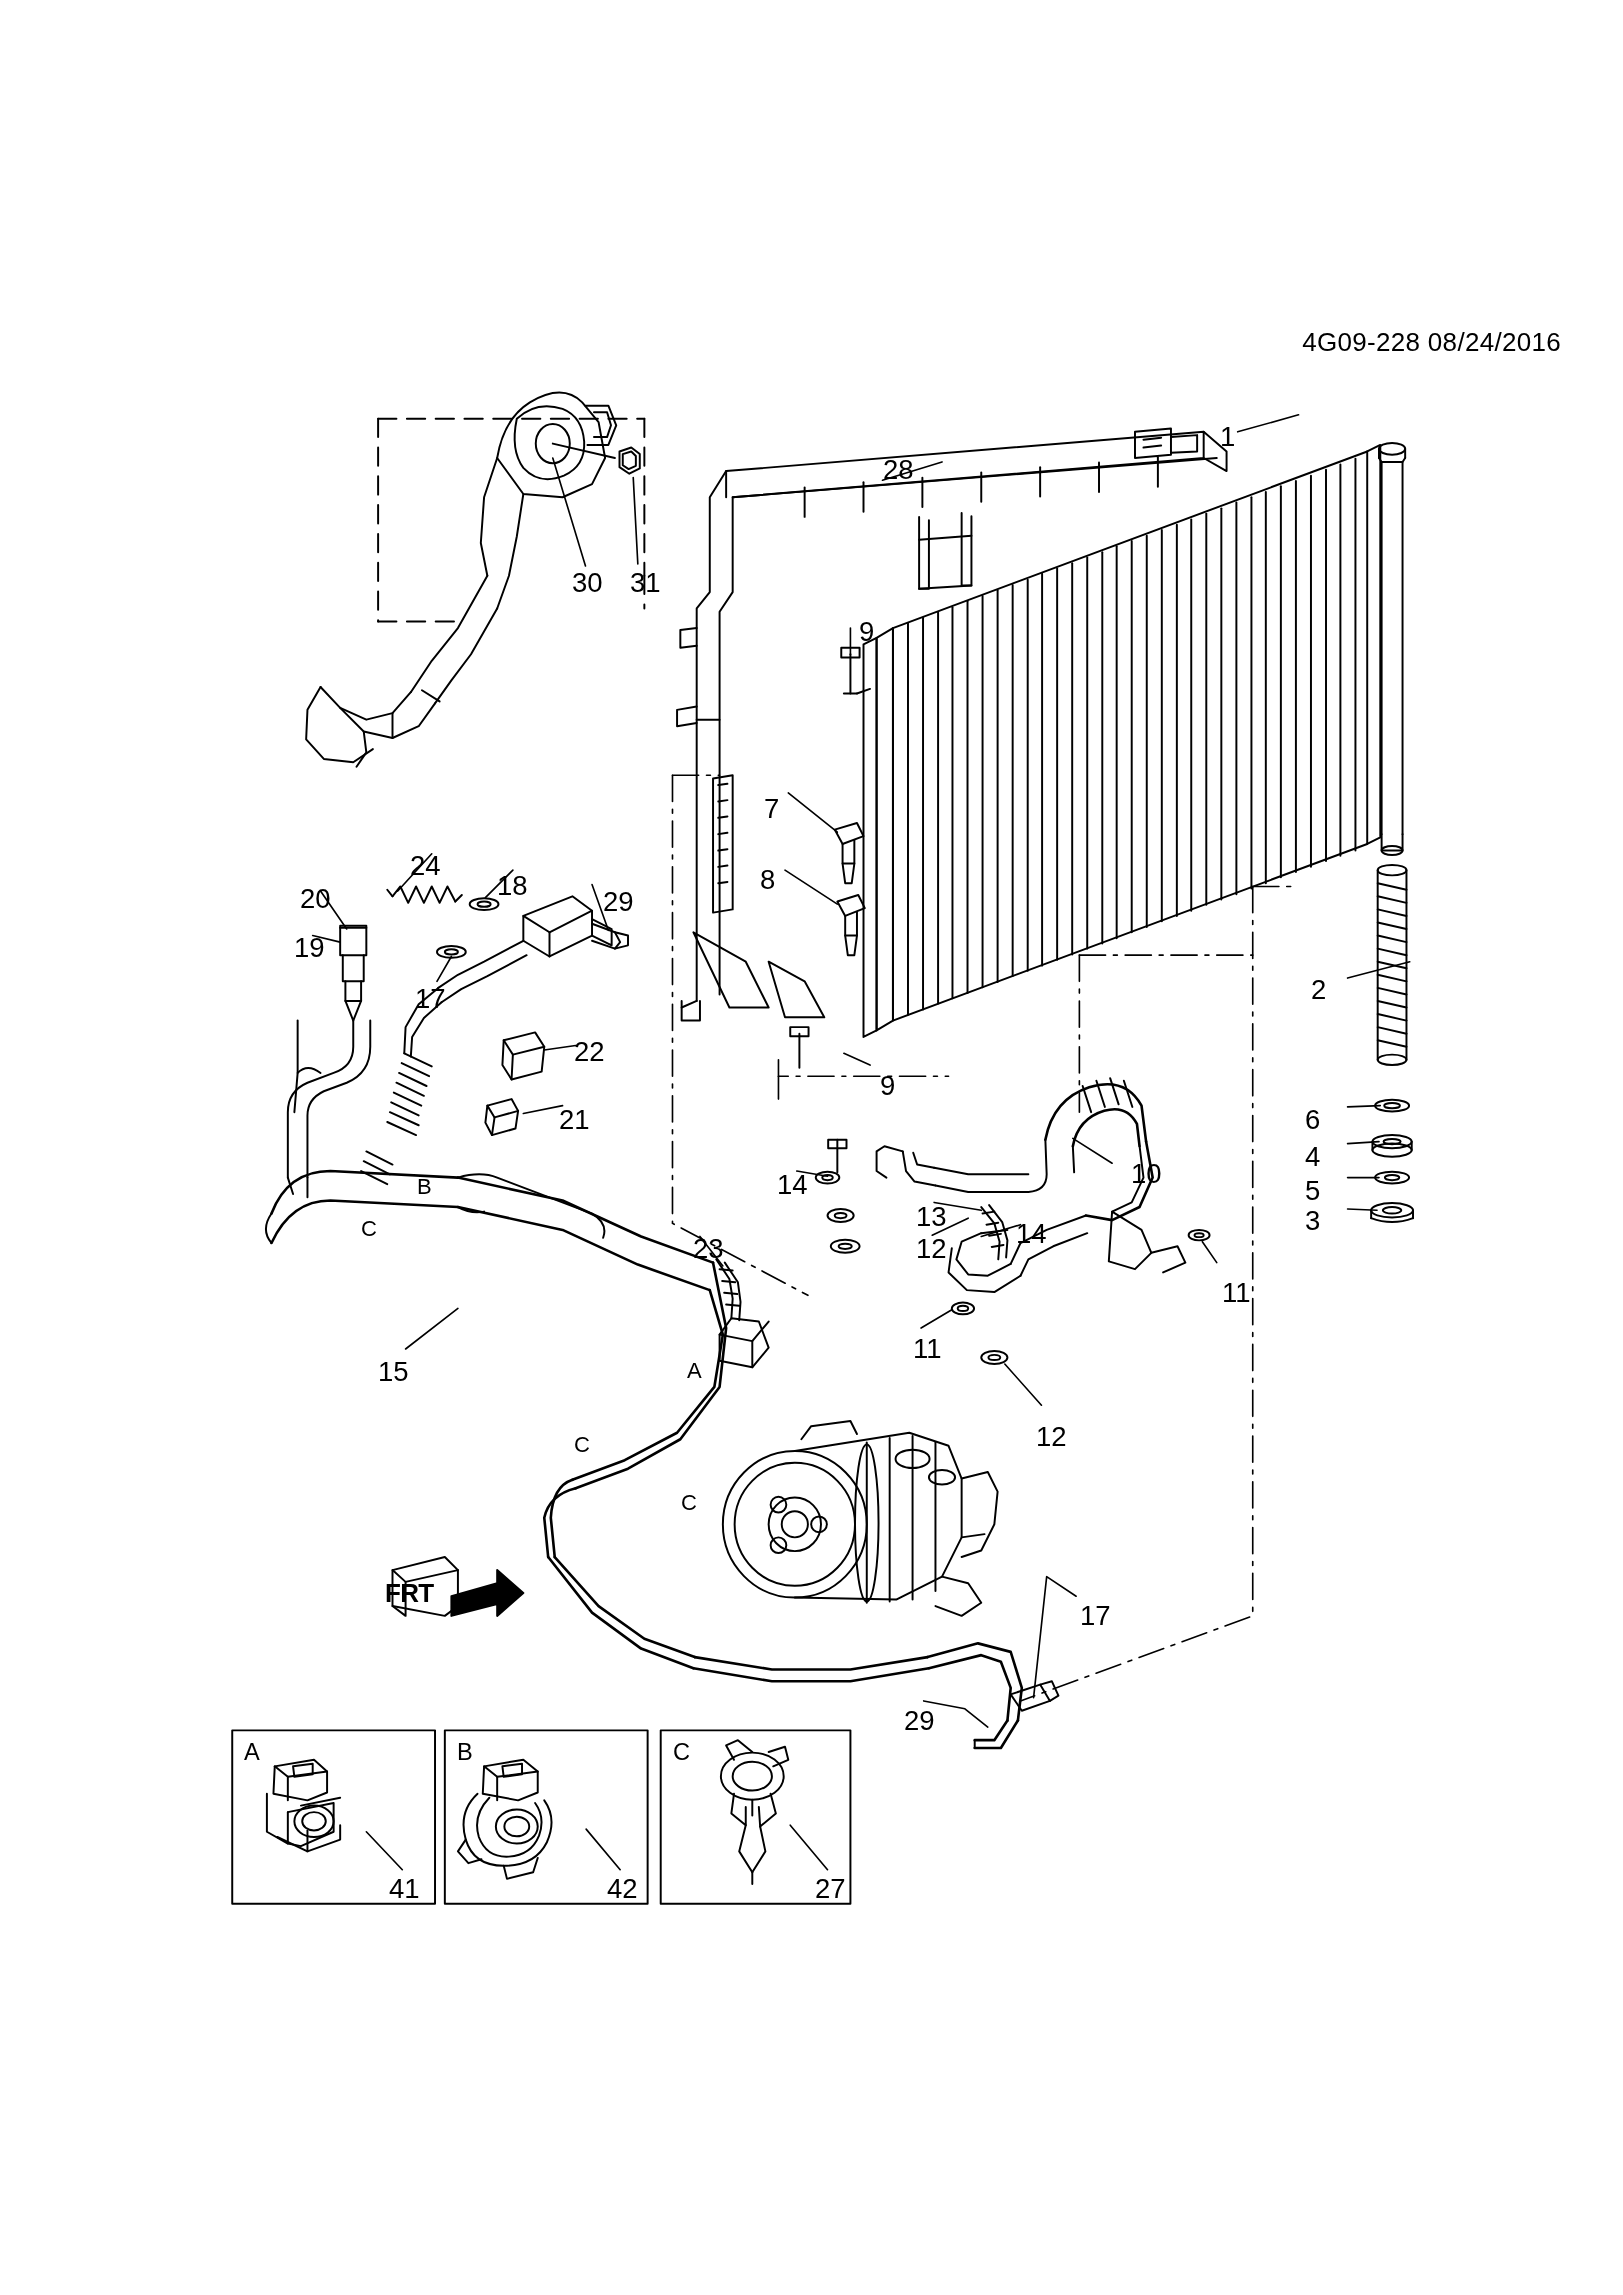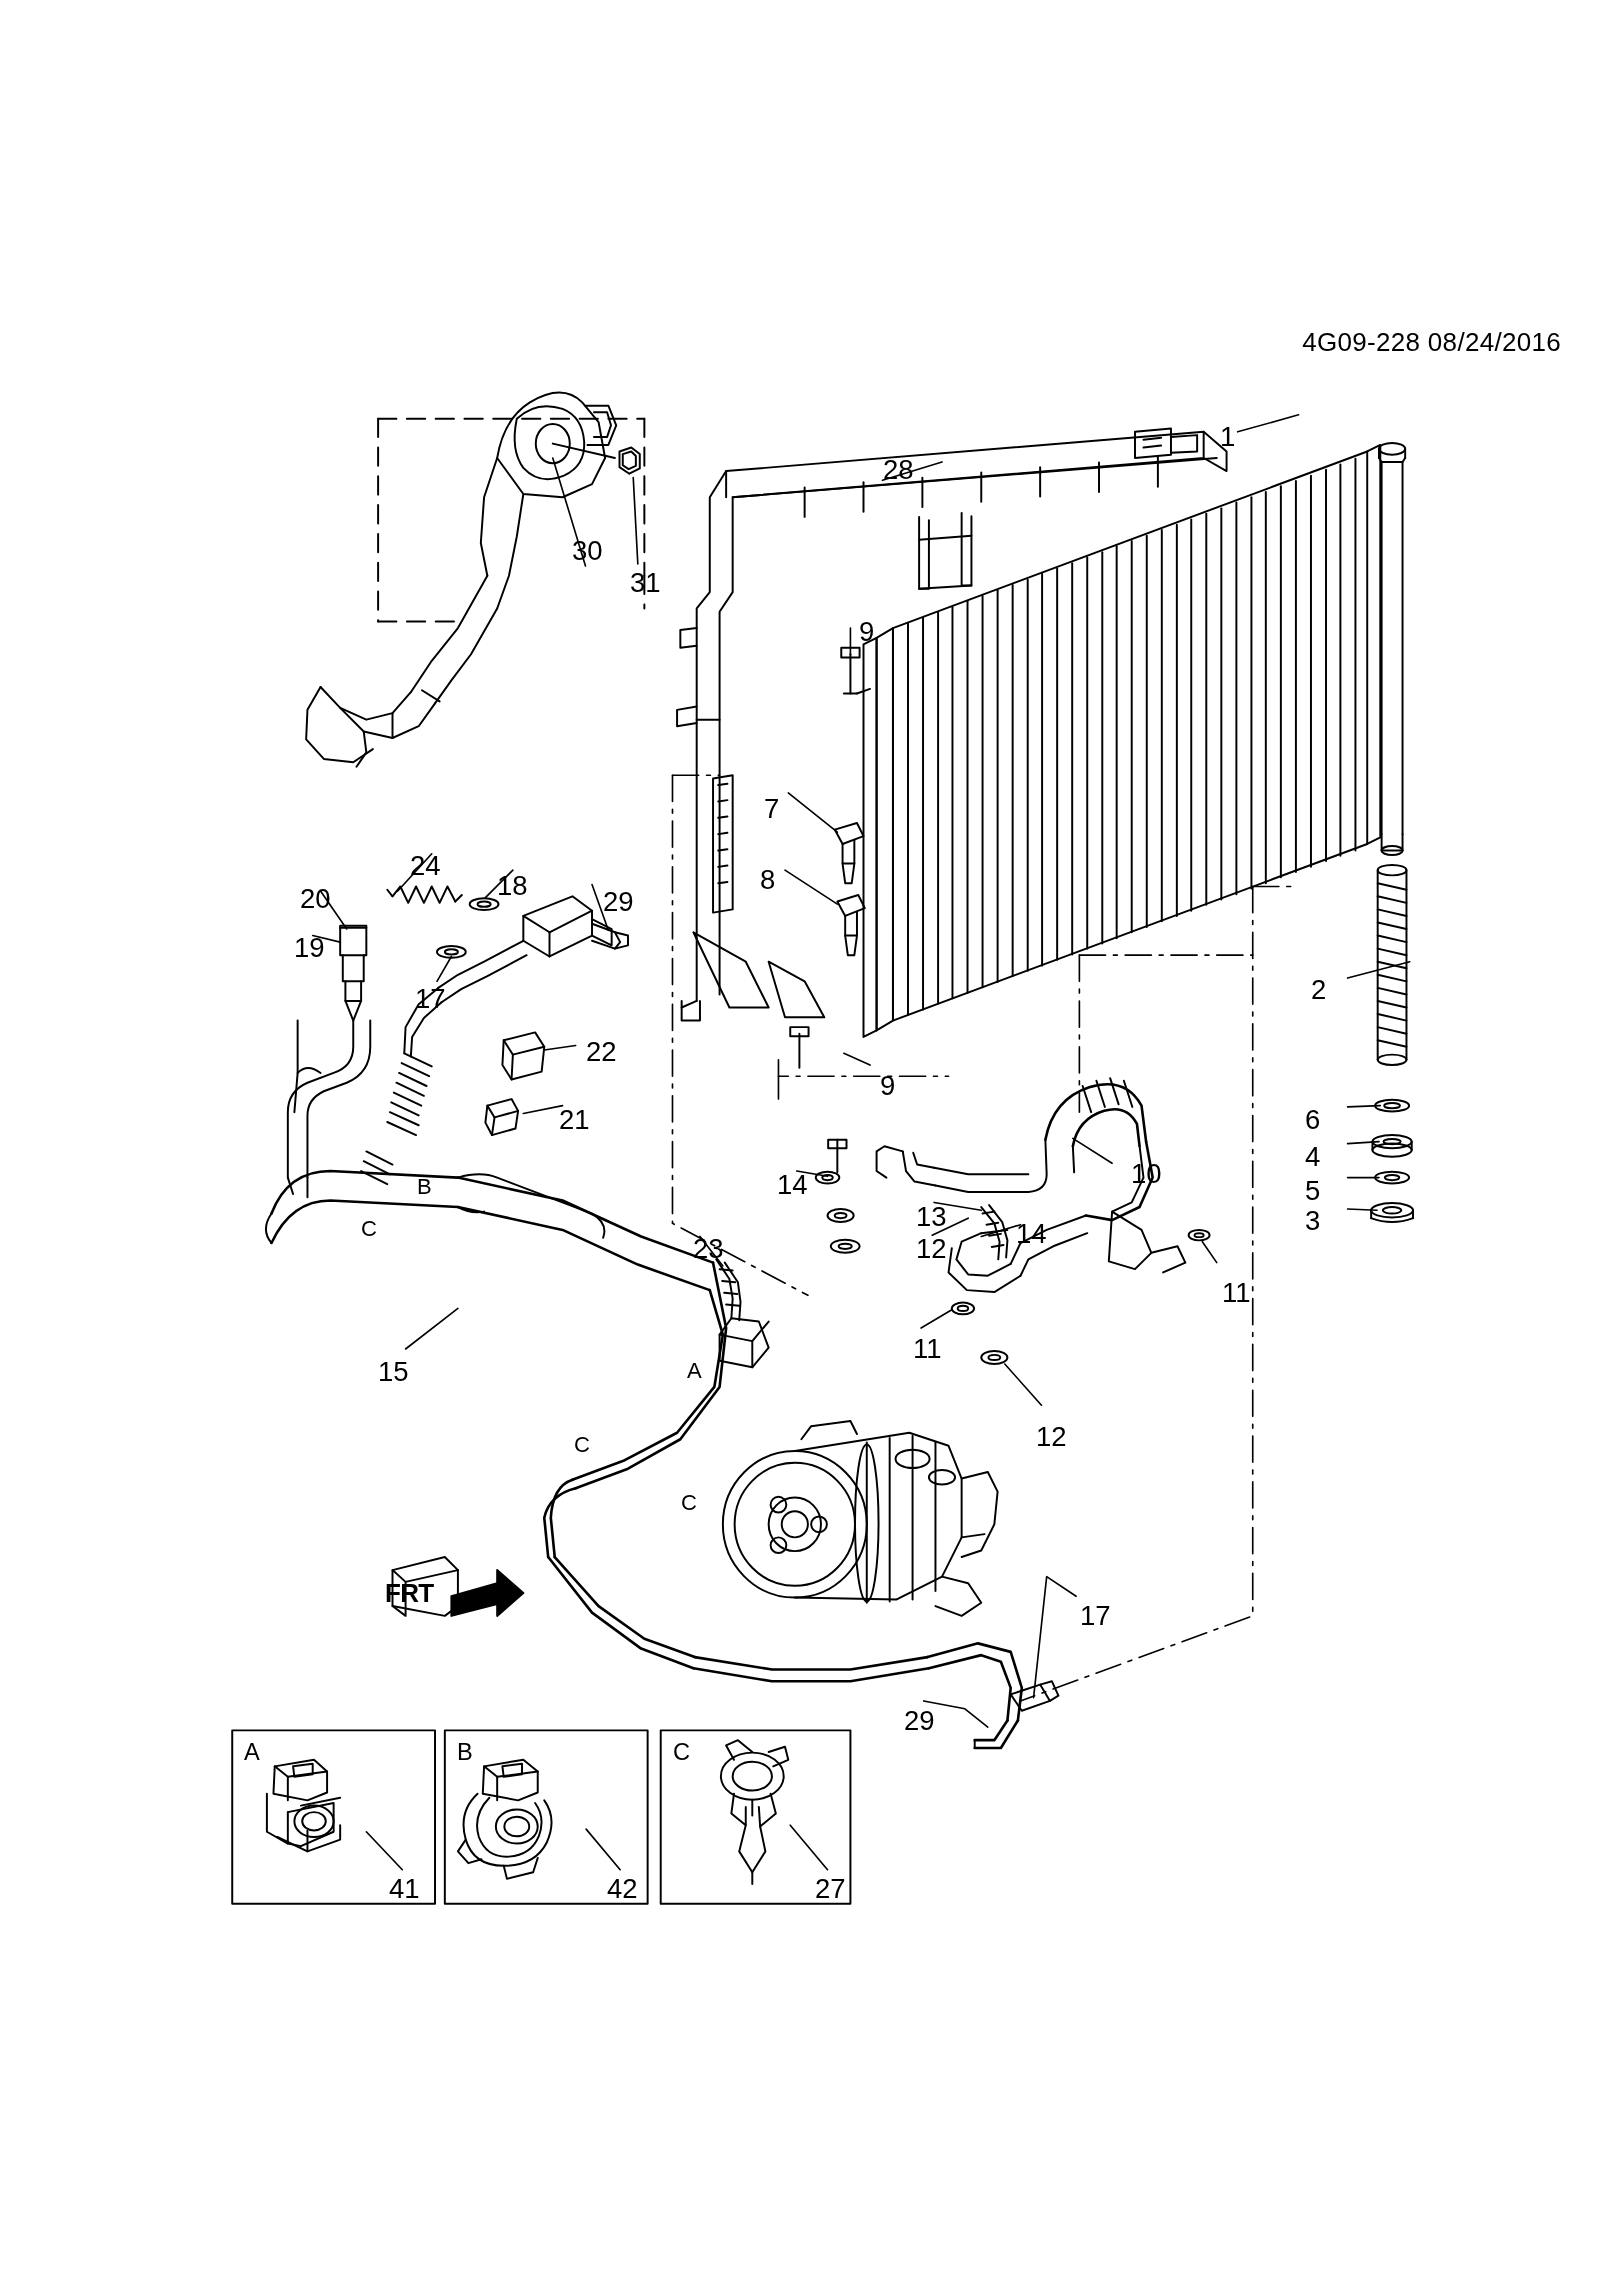--- a/index.html
+++ b/index.html
@@ -502,30 +502,30 @@
   <div class="callout" style="left:916px; top:1203px;">13</div>
   <div class="callout" style="left:777px; top:1171px;">14</div>
   <div class="callout" style="left:1016px; top:1220px;">14</div>
   <div class="callout" style="left:378px; top:1358px;">15</div>
   <div class="callout" style="left:415px; top:985px;">17</div>
   <div class="callout" style="left:1080px; top:1602px;">17</div>
   <div class="callout" style="left:497px; top:872px;">18</div>
   <div class="callout" style="left:294px; top:934px;">19</div>
   <div class="callout" style="left:300px; top:885px;">20</div>
   <div class="callout" style="left:559px; top:1106px;">21</div>
-  <div class="callout" style="left:586px; top:1038px;">22</div>
+  <div class="callout" style="left:574px; top:1038px;">22</div>
   <div class="callout" style="left:682px; top:1235px;margin-left:11px;">23</div>
   <div class="callout" style="left:410px; top:852px;">24</div>
   <div class="callout" style="left:389px; top:1875px;">41</div>
   <div class="callout" style="left:607px; top:1875px;">42</div>
   <div class="callout" style="left:815px; top:1875px;">27</div>
   <div class="callout" style="left:883px; top:456px;">28</div>
   <div class="callout" style="left:603px; top:888px;">29</div>
   <div class="callout" style="left:904px; top:1707px;">29</div>
-  <div class="callout" style="left:572px; top:537px;">30</div>
+  <div class="callout" style="left:572px; top:569px;">30</div>
   <div class="callout" style="left:630px; top:569px;">31</div>
 
   <div class="letter-mark" style="left:687px; top:1360px;">A</div>
   <div class="letter-mark" style="left:417px; top:1176px;">B</div>
   <div class="letter-mark" style="left:361px; top:1218px;">C</div>
   <div class="letter-mark" style="left:574px; top:1434px;">C</div>
   <div class="letter-mark" style="left:681px; top:1492px;">C</div>
 
   <div class="box-letter" style="left:244px; top:1741px;">A</div>
   <div class="box-letter" style="left:457px; top:1741px;">B</div>

